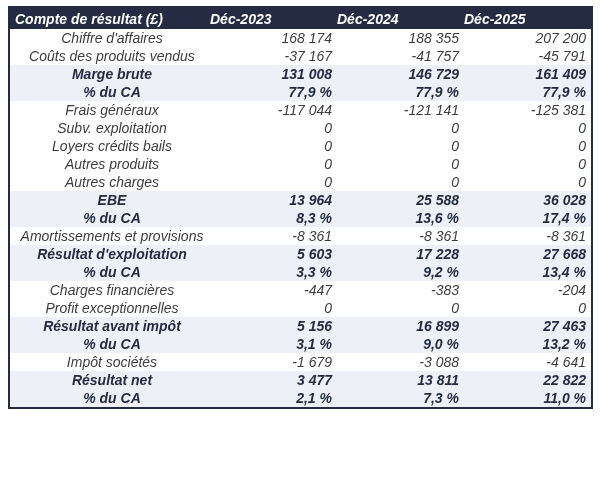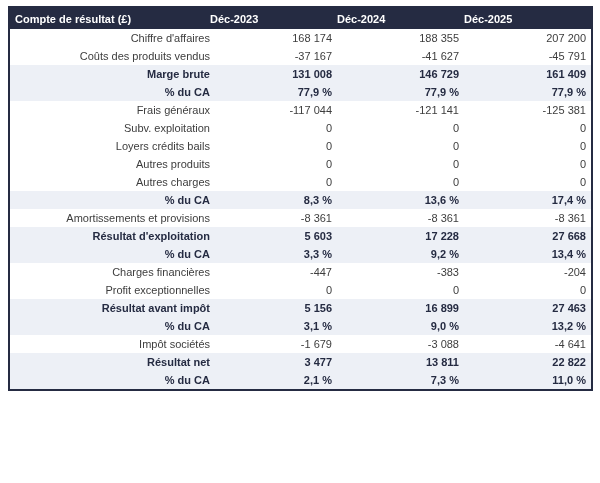--- a/index.html
+++ b/index.html
@@ -26,22 +26,23 @@
     left: 8px;
     top: 6px;
     width: 585px;
     border: 2px solid var(--border);
     background: var(--row_bg);
   }
   table {
     width: 100%;
     border-collapse: collapse;
     table-layout: fixed;
-    font-size: 11px;
+    font-size: 14px;
     color: var(--row_text);
+    font-style: italic;
   }
   col.label-col { width: 200px; }
   col.value-col { width: 127px; }
   thead th {
     background: var(--header_bg);
     color: var(--header_text);
     font-weight: bold;
     height: 21px;
     padding: 0;
     white-space: nowrap;
@@ -56,21 +57,21 @@
     padding-right: 5px;
   }
   tbody td {
     height: 18px;
     padding: 0;
     white-space: nowrap;
     overflow: hidden;
     vertical-align: middle;
   }
   tbody td.label {
-    text-align: right;
+    text-align: center;
     padding-left: 4px;
   }
   tbody td.num {
     text-align: right;
     padding-right: 5px;
   }
   tbody tr { background: var(--row_bg); }
   tbody tr.emphasis {
     background: var(--emphasis_bg);
     font-weight: bold;
@@ -99,21 +100,21 @@
     <tbody id="rows-body">
         <tr>
     <td class="label">Chiffre d'affaires</td>
     <td class="num">168 174</td>
     <td class="num">188 355</td>
     <td class="num">207 200</td>
   </tr>
         <tr>
     <td class="label">Coûts des produits vendus</td>
     <td class="num">-37 167</td>
-    <td class="num">-41 627</td>
+    <td class="num">-41 757</td>
     <td class="num">-45 791</td>
   </tr>
         <tr class="emphasis">
     <td class="label">Marge brute</td>
     <td class="num">131 008</td>
     <td class="num">146 729</td>
     <td class="num">161 409</td>
   </tr>
         <tr class="emphasis">
     <td class="label">% du CA</td>
@@ -143,20 +144,26 @@
     <td class="label">Autres produits</td>
     <td class="num">0</td>
     <td class="num">0</td>
     <td class="num">0</td>
   </tr>
         <tr>
     <td class="label">Autres charges</td>
     <td class="num">0</td>
     <td class="num">0</td>
     <td class="num">0</td>
+  </tr>
+        <tr class="emphasis">
+    <td class="label">EBE</td>
+    <td class="num">13 964</td>
+    <td class="num">25 588</td>
+    <td class="num">36 028</td>
   </tr>
         <tr class="emphasis">
     <td class="label">% du CA</td>
     <td class="num">8,3 %</td>
     <td class="num">13,6 %</td>
     <td class="num">17,4 %</td>
   </tr>
         <tr>
     <td class="label">Amortissements et provisions</td>
     <td class="num">-8 361</td>

